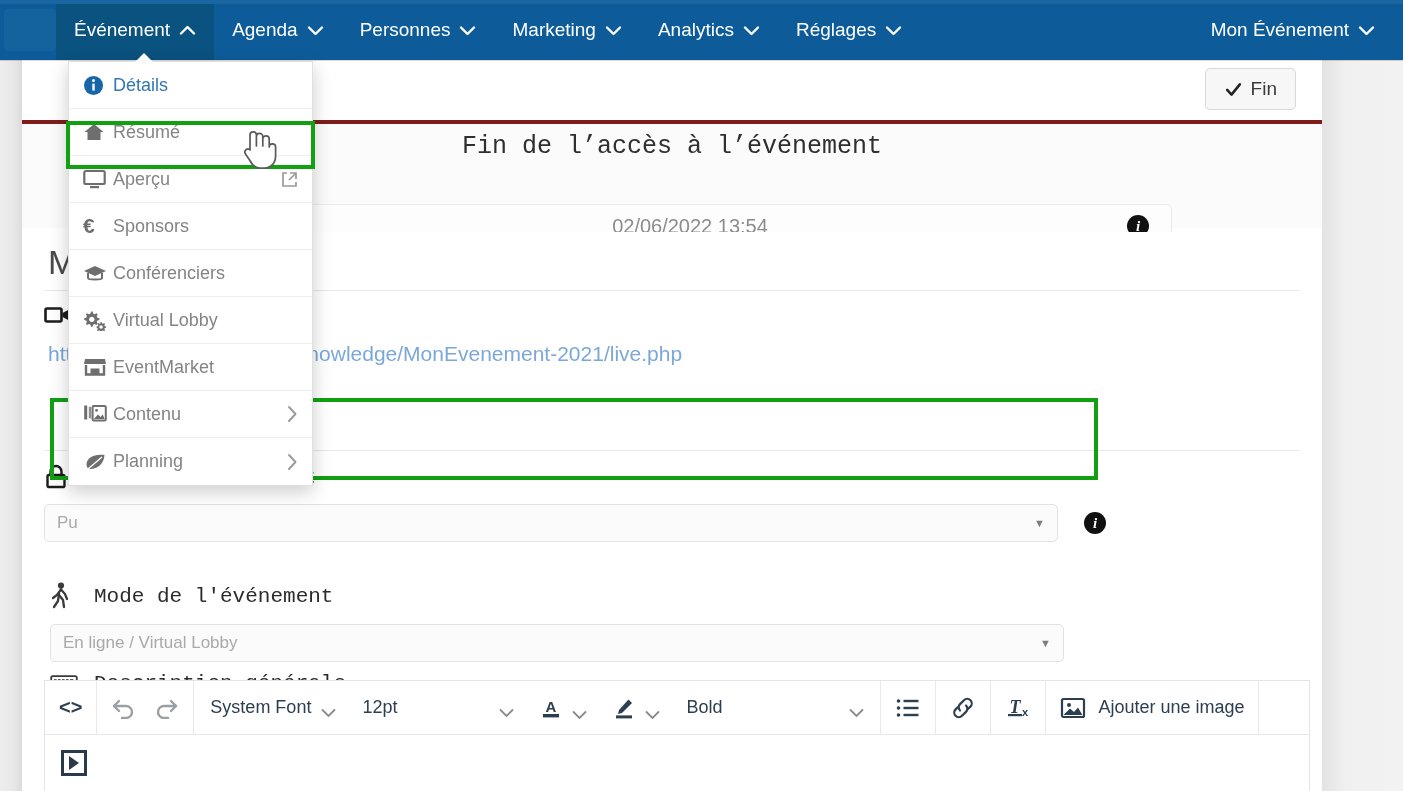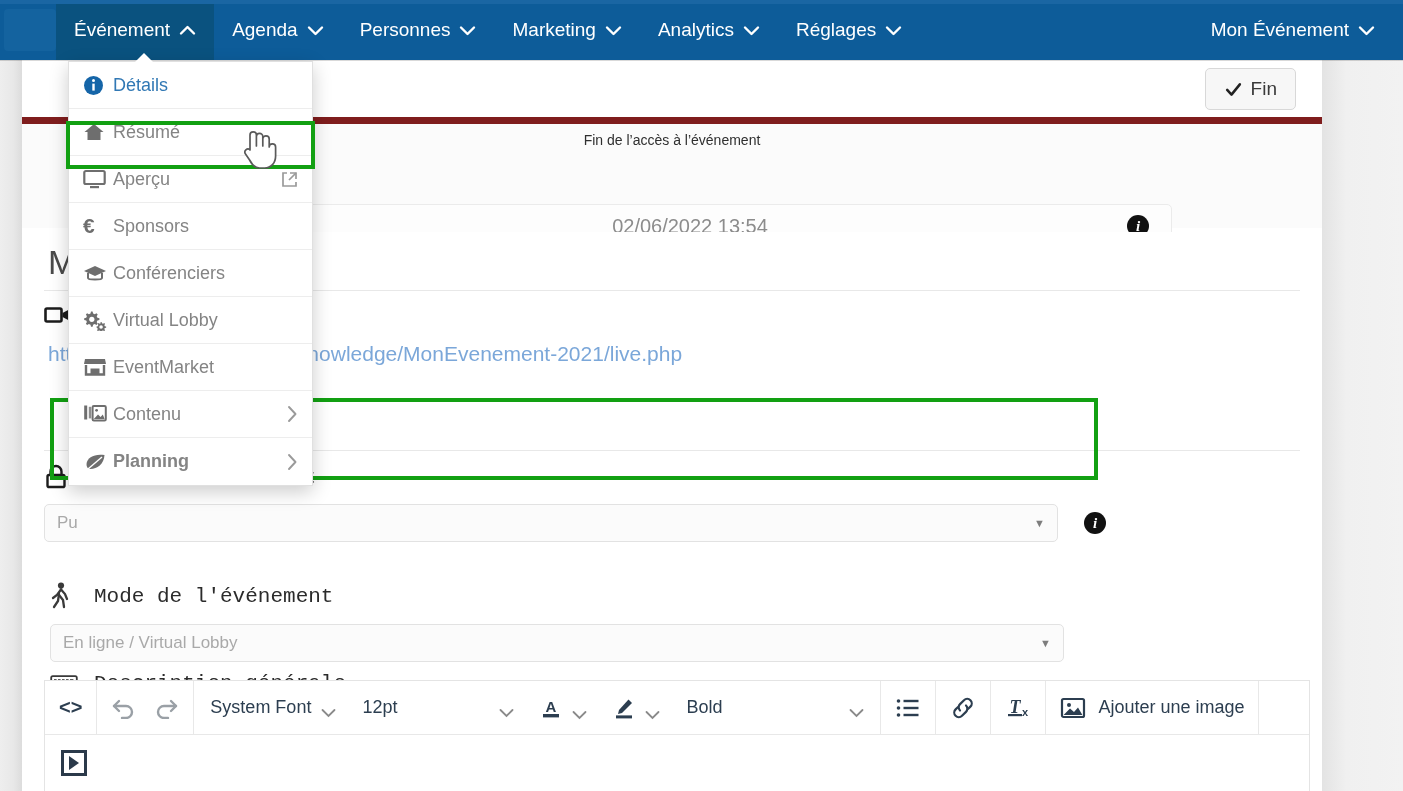--- a/index.html
+++ b/index.html
@@ -59,21 +59,21 @@
   .dropdown:before {
     content: ""; position: absolute; left: 66px; top: -9px;
     border-left: 9px solid transparent; border-right: 9px solid transparent;
     border-bottom: 9px solid #ffffff;
   }
   .menu-item {
     display: flex; align-items: center; height: 47px; padding: 0 14px;
     border-bottom: 1px solid #ededed; color: #848484; font-size: 18px;
     cursor: pointer; position: relative; background:#fff;
   }
-  .menu-item:last-child { border-bottom: none; font-weight: bold; }
+  .menu-item:last-child { border-bottom: none; }
   .menu-item .mi-icon {
     width: 30px; flex: 0 0 30px; display: flex; align-items: center;
     justify-content: flex-start; color: #6e6e6e;
   }
   .menu-item .mi-label { flex: 1 1 auto; }
   .menu-item.hl {
     color: #3178b4;
   }
   .menu-item .mi-icon.blue { color: #1565a8; }
   .mi-trailing { color: #9a9a9a; font-size: 16px; display:flex; align-items:center;}
@@ -87,37 +87,37 @@
 
   
   .page {
     position: absolute; left: 22px; top: 56px; width: 1300px; height: 735px;
     background: #ffffff;
   }
 
   
   .head-card {
     position: absolute; left: 0; top: 0; width: 1300px; height: 68px;
-    background: #ffffff; border-bottom: 7px solid #7f1d1d;
+    background: #ffffff; border-bottom: 4px solid #7f1d1d;
   }
   .fin-btn {
     position: absolute; right: 26px; top: 12px;
     display: flex; align-items: center; gap: 8px;
     padding: 9px 18px; background: #f7f7f7; border: 1px solid #d8d8d8;
     border-radius: 5px; font-size: 19px; color: #3a3a3a; cursor: pointer;
   }
 
   
   .access-band {
     position: absolute; left: 0; top: 68px; width: 1300px; height: 104px;
     background: #fbfbfb;
   }
   .access-title {
     position: absolute; top: 8px; width: 100%; text-align: center;
-    font-size: 14px; color: #2f2f2f;
+    font-size: 25px; color: #2f2f2f; font-family: Liberation Mono, monospace;
   }
   .access-field {
     position: absolute; left: 230px; top: 80px; width: 920px; height: 44px;
     background: #fdfdfd; border: 1px solid #ebebeb; border-radius: 5px;
     display: flex; align-items: center;
   }
   .access-value {
     flex: 1 1 auto; text-align: center; font-size: 20px; color: #8c8c8c;
   }
   .info-dot {

